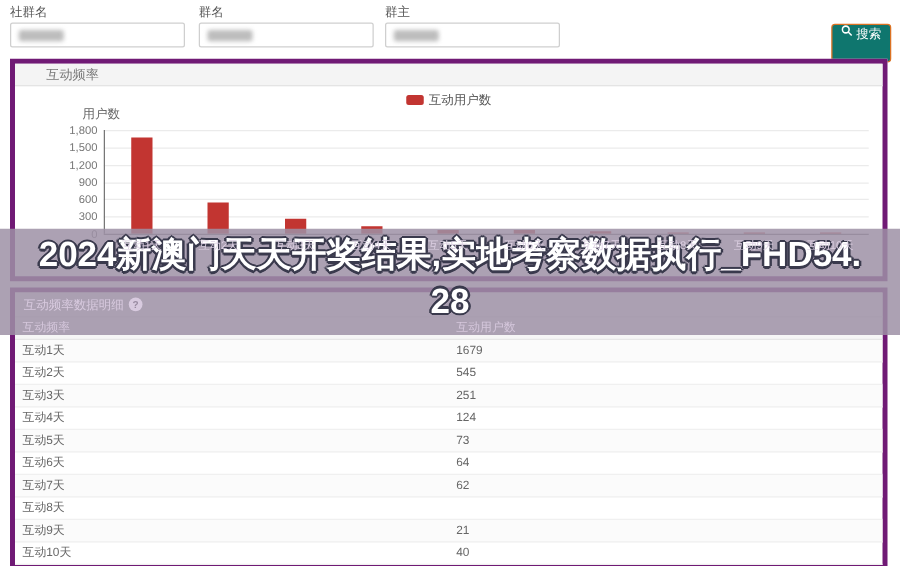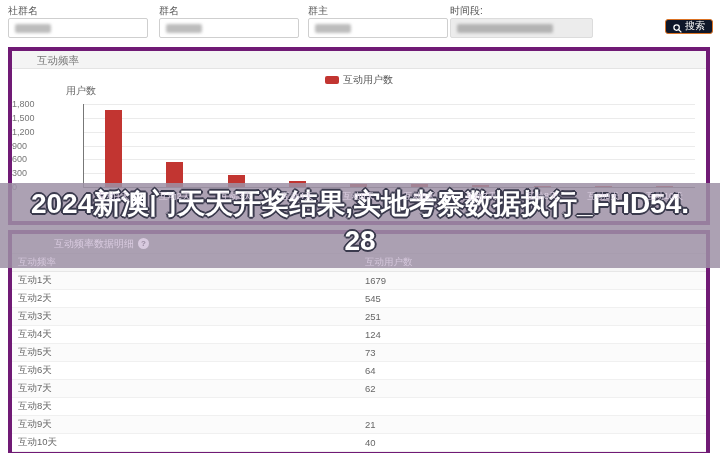--- a/index.html
+++ b/index.html
@@ -9,43 +9,43 @@
 
   
   .filter-bar { position:absolute; left:0; top:0; width:720px; height:47px; background:#fff;text-decoration:underline; }
   .field { position:absolute; top:3px; }
   .field .flabel { display:block; font-size:10px; color:#555; height:15px; line-height:15px; }
   .tbox { width:140px; height:20px; border:1px solid #cfcfcf; border-radius:2px; background:#fff; overflow:hidden; }
   .tbox.disabled { background:#ececec; border-color:#dcdcdc; }
   .redacted { display:inline-block; height:9px; margin:5px 0 0 6px; background:#bdbdbd; border-radius:2px; filter:blur(1.6px); }
   .redacted.short { width:36px; }
   .redacted.long { width:96px; background:#b3b3b3; }
-  .search-btn { position:absolute; right:7px; top:19px; height:15px; padding:0 7px; background:#0f172a; border:1px solid #db7223; border-radius:3px; color:#fff; font-size:10px; display:flex; align-items:flex-end; gap:3px; cursor:pointer; }
+  .search-btn { position:absolute; right:7px; top:19px; height:31px; padding:0 7px; background:#0f766e; border:1px solid #db7223; border-radius:3px; color:#fff; font-size:10px; display:flex; align-items:flex-start; gap:3px; cursor:pointer; }
 
   
   .panel { position:absolute; background:#fff; border:4px solid #701a75; }
   .chart-panel { left:8px; top:47px; width:702px; height:178px; }
   .panel-header { height:18px; line-height:18px; background:#f4f4f4; border-bottom:1px solid #e4e4e4; font-size:10.5px; color:#777; padding-left:25px; }
   .chart-body { position:relative; width:100%; height:158px; }
 
   .legend { position:absolute; top:4px; left:50%; transform:translateX(-50%); display:flex; align-items:center; gap:4px; font-size:10px; color:#555; cursor:pointer; }
   .legend .swatch { width:14px; height:8px; border-radius:2px; }
   .y-title { position:absolute; left:54px; top:15px; font-size:10px; color:#666; }
 
   .gridline { position:absolute; height:1px; background:#ebebeb; }
-  .ytick { position:absolute; left:0; width:66px; font-size:9px; color:#777; }
+  .ytick { position:absolute; left:0; width:66px; text-align:right; font-size:9px; color:#777; }
   .bar { position:absolute; }
   .xlabel { position:absolute; width:62px; text-align:center; font-size:9px; color:#dccfe2; z-index:11; }
   .axis-x { position:absolute; height:1px; background:#777; }
   .axis-y { position:absolute; width:1px; background:#777; }
 
   
   .table-panel { left:8px; top:230px; width:702px; }
   .section-header { height:20px; background:#f3f3f3; border-bottom:1px solid #e4e4e4; display:flex; align-items:center; padding-left:7px; gap:4px; }
-  .section-title { font-size:10px; color:#d8cadf; position:relative; z-index:11;margin-left:35px; }
+  .section-title { font-size:10px; color:#d8cadf; position:relative; z-index:11; }
   .help-icon { width:11px; height:11px; border-radius:50%; background:#d8cadf; color:#9a8ca2; font-size:8px; line-height:11px; text-align:center; font-weight:bold; position:relative; z-index:11; cursor:pointer; }
   .thead { height:18px; background:#f6f6f6; border-bottom:1px solid #e7e7e7; display:flex; align-items:center; font-size:9.5px; }
   .thead span { color:#d5c7dc; position:relative; z-index:11; }
   .col1 { width:351px; padding-left:6px; }
   .col2 { flex:1; padding-left:2px; }
   .trow { height:18px; display:flex; align-items:center; font-size:9.5px; color:#666; border-bottom:1px solid #f0f0f0; }
   .trow:nth-child(odd) { background:#fbfbfb; }
 
   
   .overlay-band { position:absolute; left:0; top:183px; width:720px; height:85px; background:rgba(158,144,166,0.85); z-index:10; }
@@ -62,24 +62,20 @@
       <span class="flabel">社群名</span>
       <div class="tbox"><span class="redacted short"></span></div>
     </div>
     <div class="field" style="left:159px">
       <span class="flabel">群名</span>
       <div class="tbox"><span class="redacted short"></span></div>
     </div>
     <div class="field" style="left:308px">
       <span class="flabel">群主</span>
       <div class="tbox"><span class="redacted short"></span></div>
-    </div>
-    <div class="field" style="left:450px">
-      <span class="flabel">时间段:</span>
-      <div class="tbox disabled" style="width:143px"><span class="redacted long"></span></div>
     </div>
     <button class="search-btn">
       <svg width="9" height="9" viewBox="0 0 10 10">
           <circle cx="4" cy="4" r="3" fill="none" stroke="#fff" stroke-width="1.4"></circle>
           <line x1="6.2" y1="6.2" x2="9.3" y2="9.3" stroke="#fff" stroke-width="1.4"></line>
         </svg>
       <span>搜索</span>
     </button>
   </div>
 

